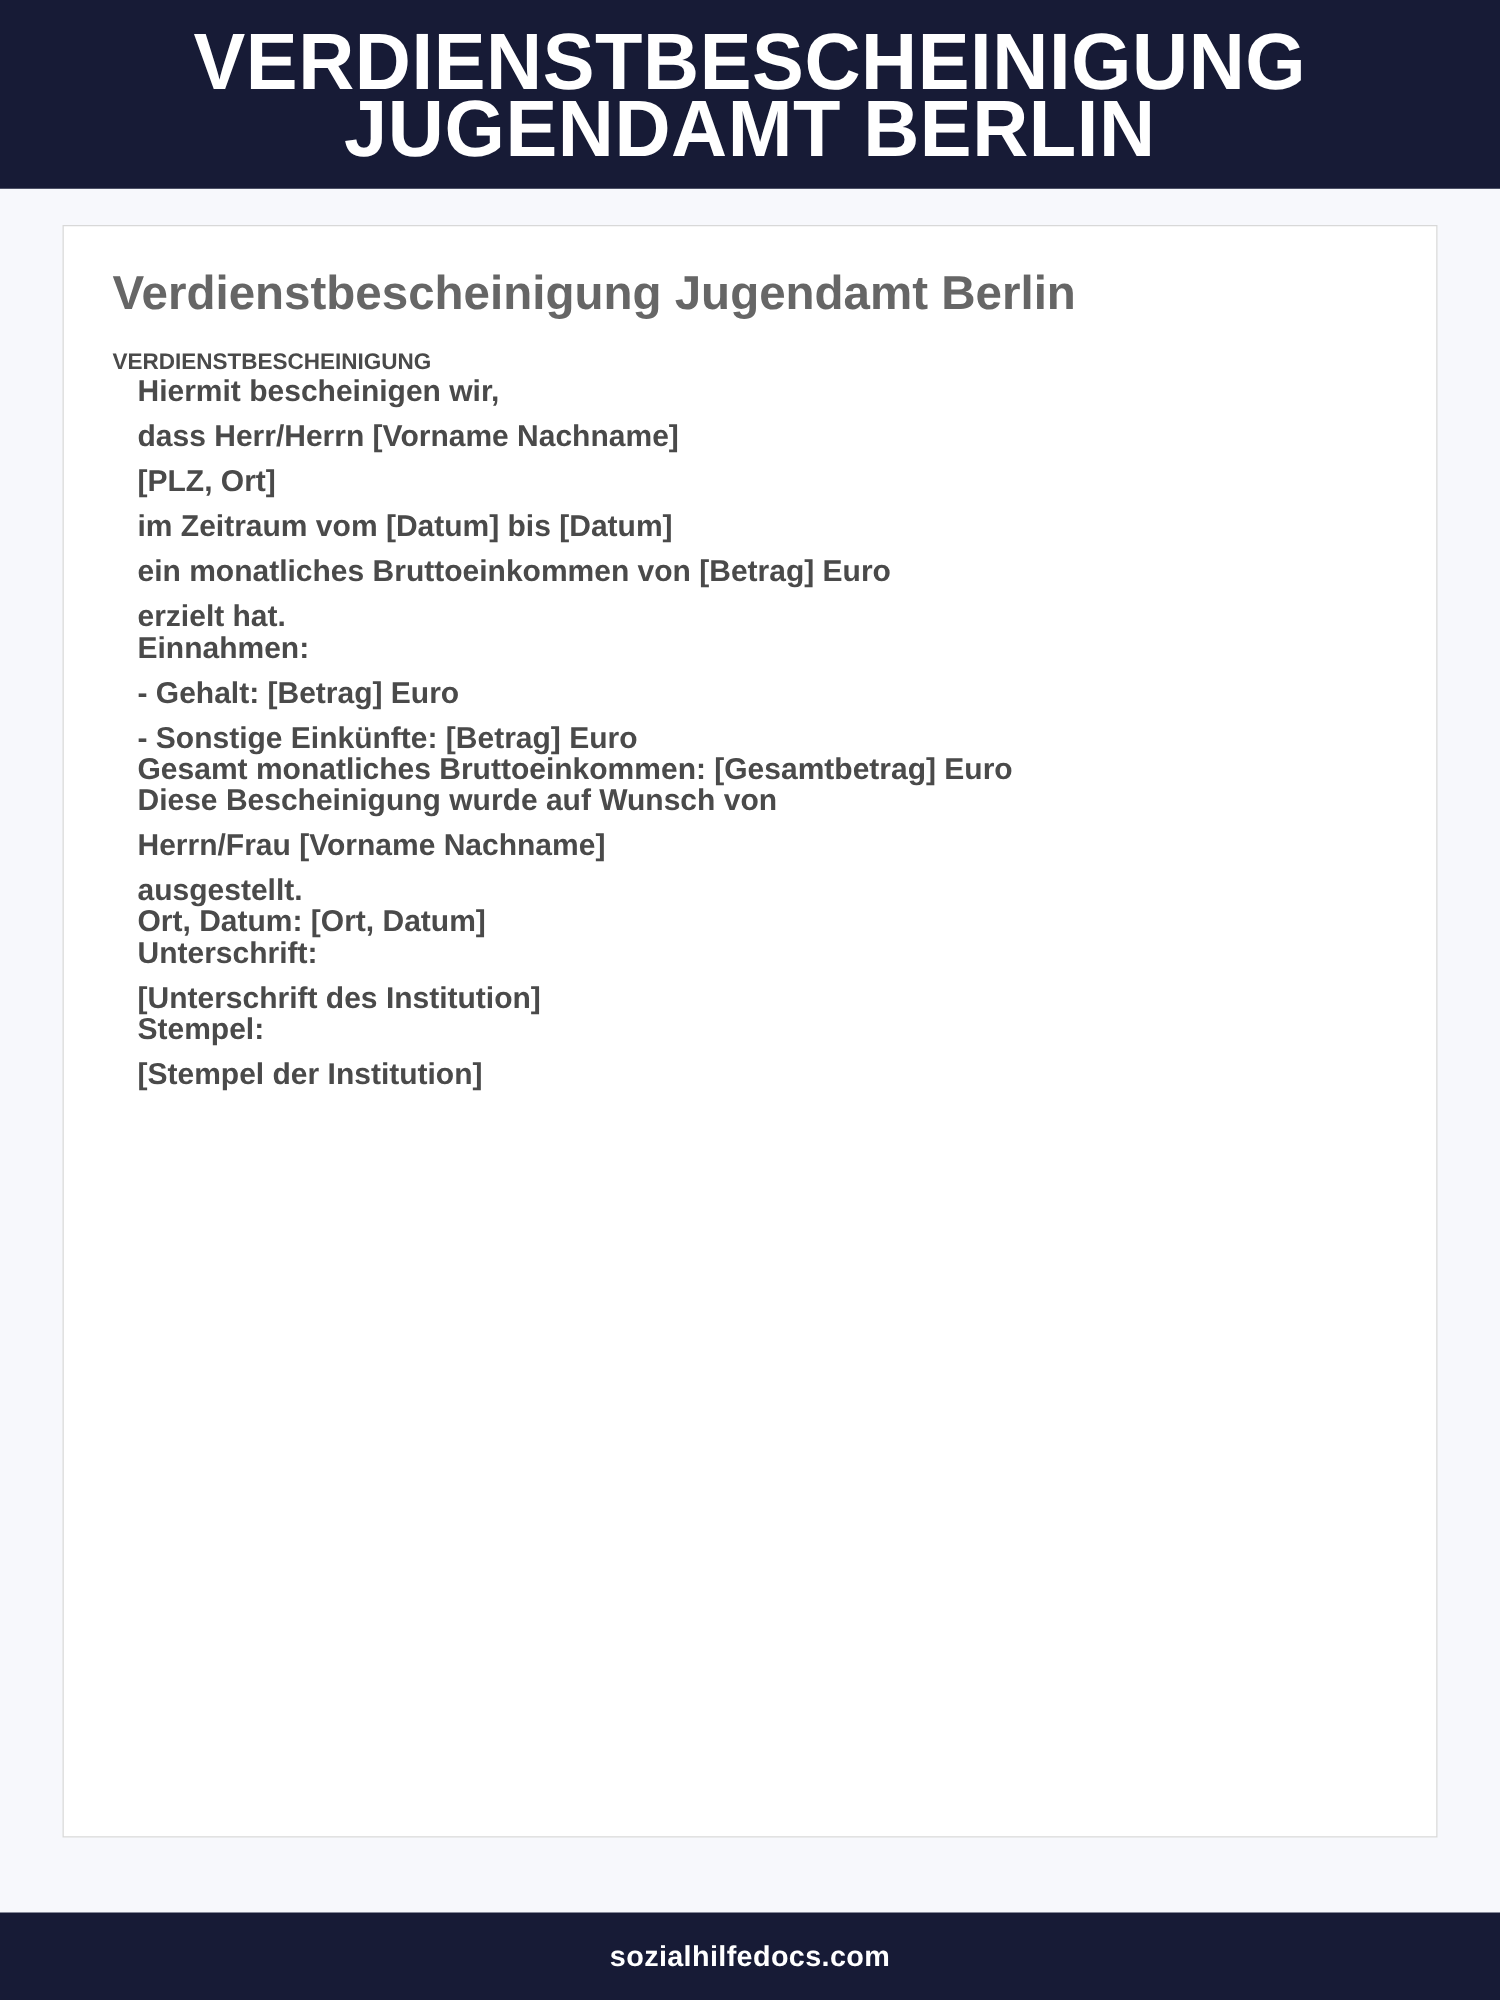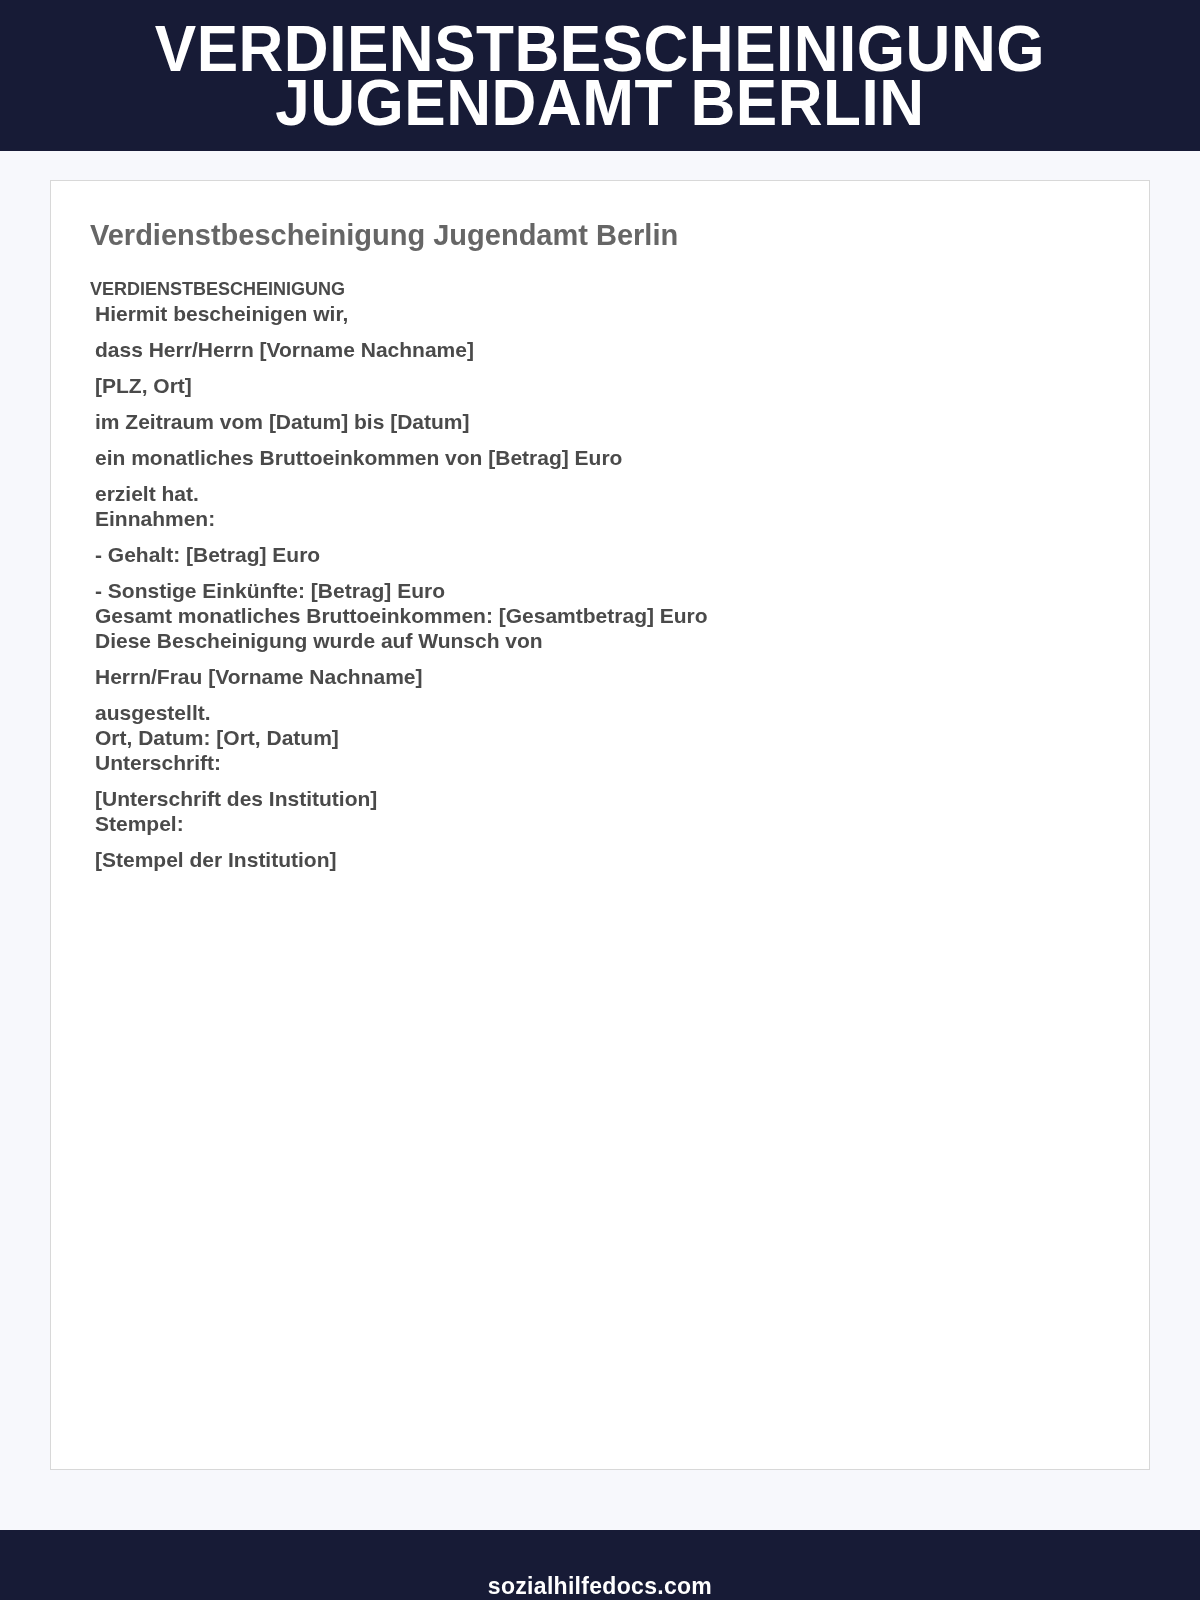--- a/index.html
+++ b/index.html
@@ -22,38 +22,38 @@
     transform: scaleX(0.97);
   }
   .card {
     position: absolute; left: 50px; top: 180px; width: 1100px; height: 1290px;
     background: #ffffff;
     border: 1px solid #d8d8d8;
     box-sizing: border-box;
   }
   .doc-title {
     position: absolute; left: 39px; top: 36px; margin: 0;
-    font-size: 29px; font-weight: 700; color: #666666;
+    font-size: 38px; font-weight: 700; color: #666666;
     line-height: 36px;
   }
   .doc-body {
     position: absolute; left: 39px; top: 96px; width: 1000px;
     color: #4a4a4a; font-weight: 700;
   }
   .doc-body .heading-line {
     font-size: 18px; line-height: 24px; display: block;
   }
   .doc-body .para {
-    font-size: 21px; line-height: 25px; margin: 0 0 11px 5px;
+    font-size: 24px; line-height: 25px; margin: 0 0 11px 20px;
   }
   .doc-body .para span { display: block; }
   .site-footer {
     position: absolute; left: 0; top: 1530px; width: 1200px; height: 70px;
     background: #171b36;
-    display: flex; align-items: flex-end; justify-content: center;
+    display: flex; align-items: center; justify-content: center;
   }
   .site-footer span {
     color: #ffffff; font-size: 23px; font-weight: 700; letter-spacing: 0.3px;
   }
 </style>
 </head>
 <body>
 
 <header class="site-header">
   <h1>

